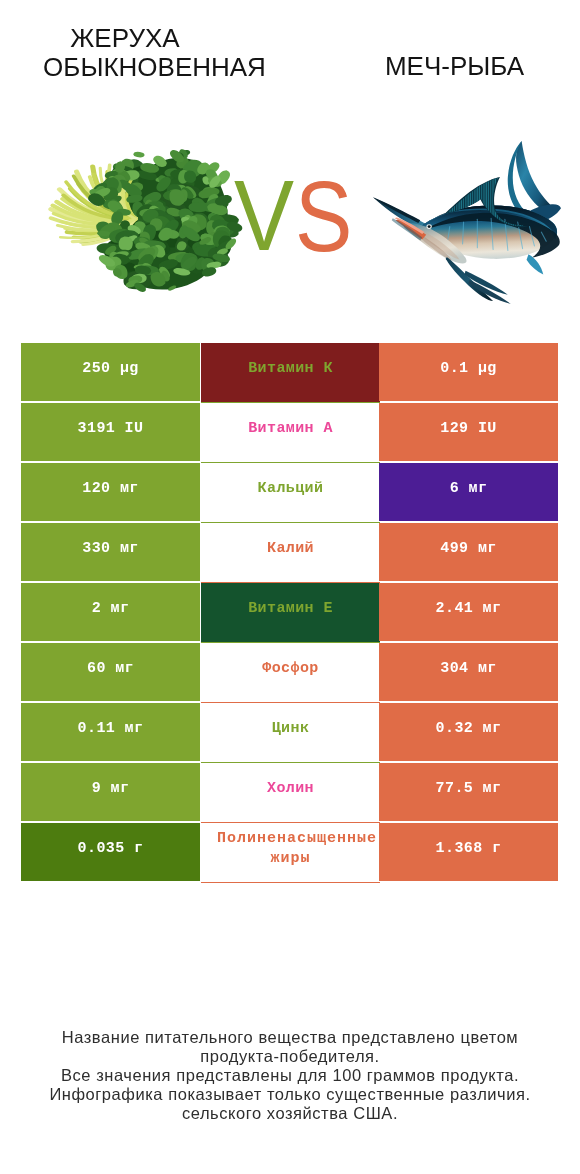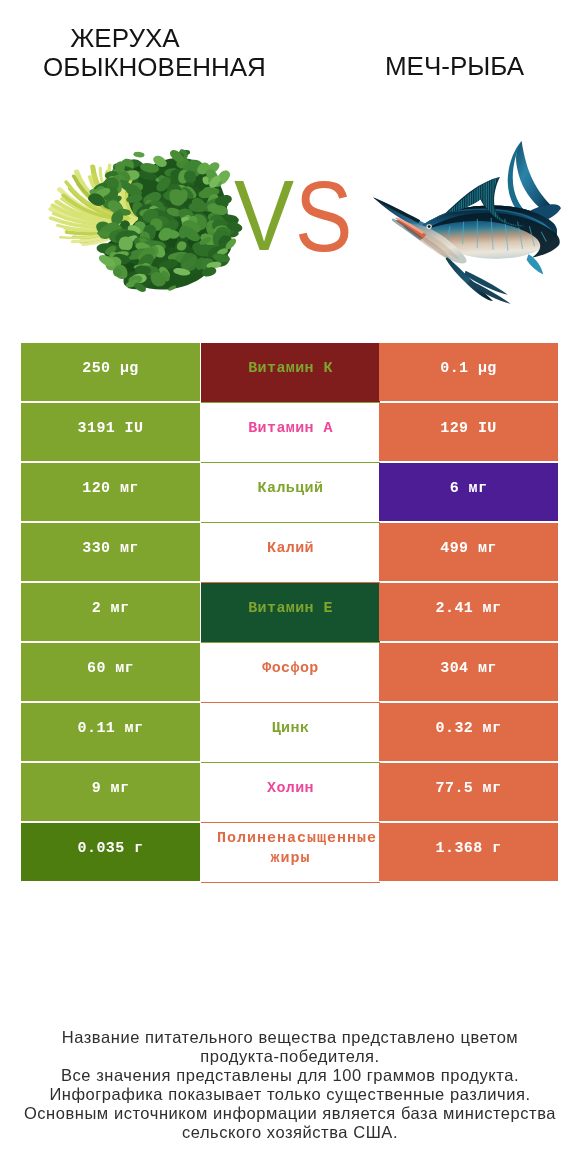--- a/index.html
+++ b/index.html
@@ -513,17 +513,16 @@
           <span class="val">1.368 г</span>
         </div>
       </div>
     </div>
 
   <div class="foot">
       <div>Название питательного вещества представлено цветом</div>
       <div>продукта-победителя.</div>
       <div>Все значения представлены для 100 граммов продукта.</div>
       <div>Инфографика показывает только существенные различия.</div>
-      <div>Основным источником информации является база министерства</div>
       <div>сельского хозяйства США.</div>
     </div>
 
 </div>
 
 </body></html>

